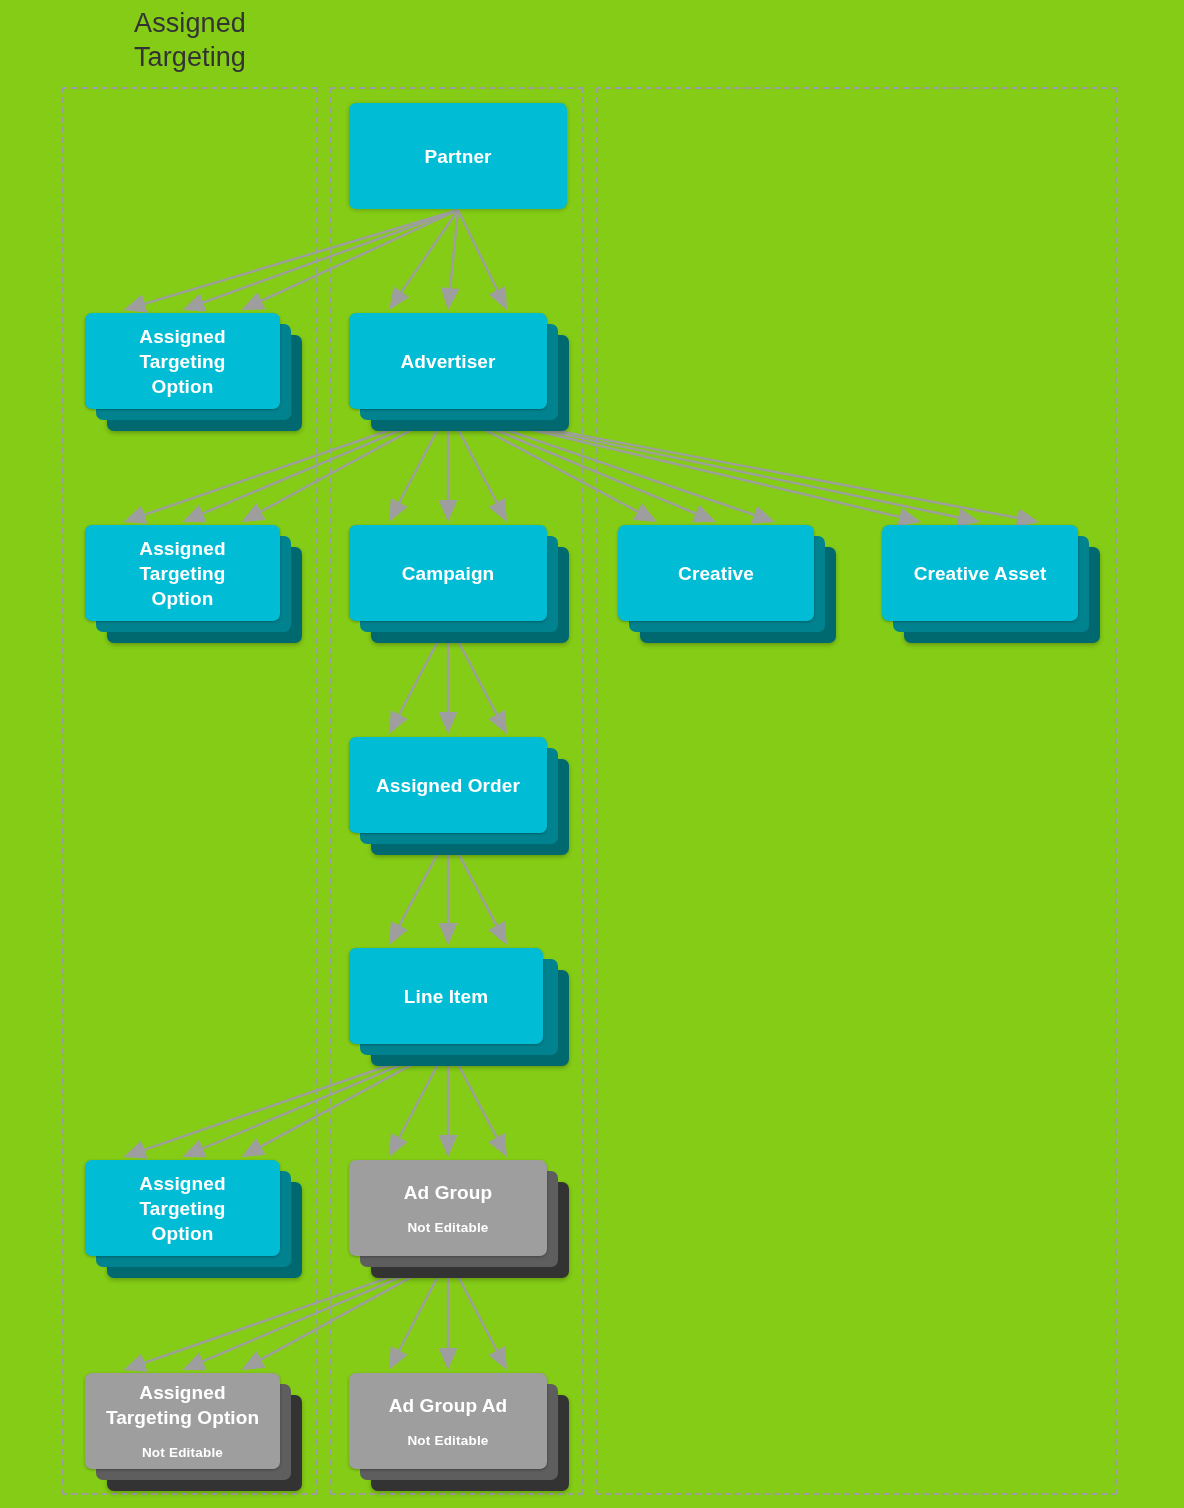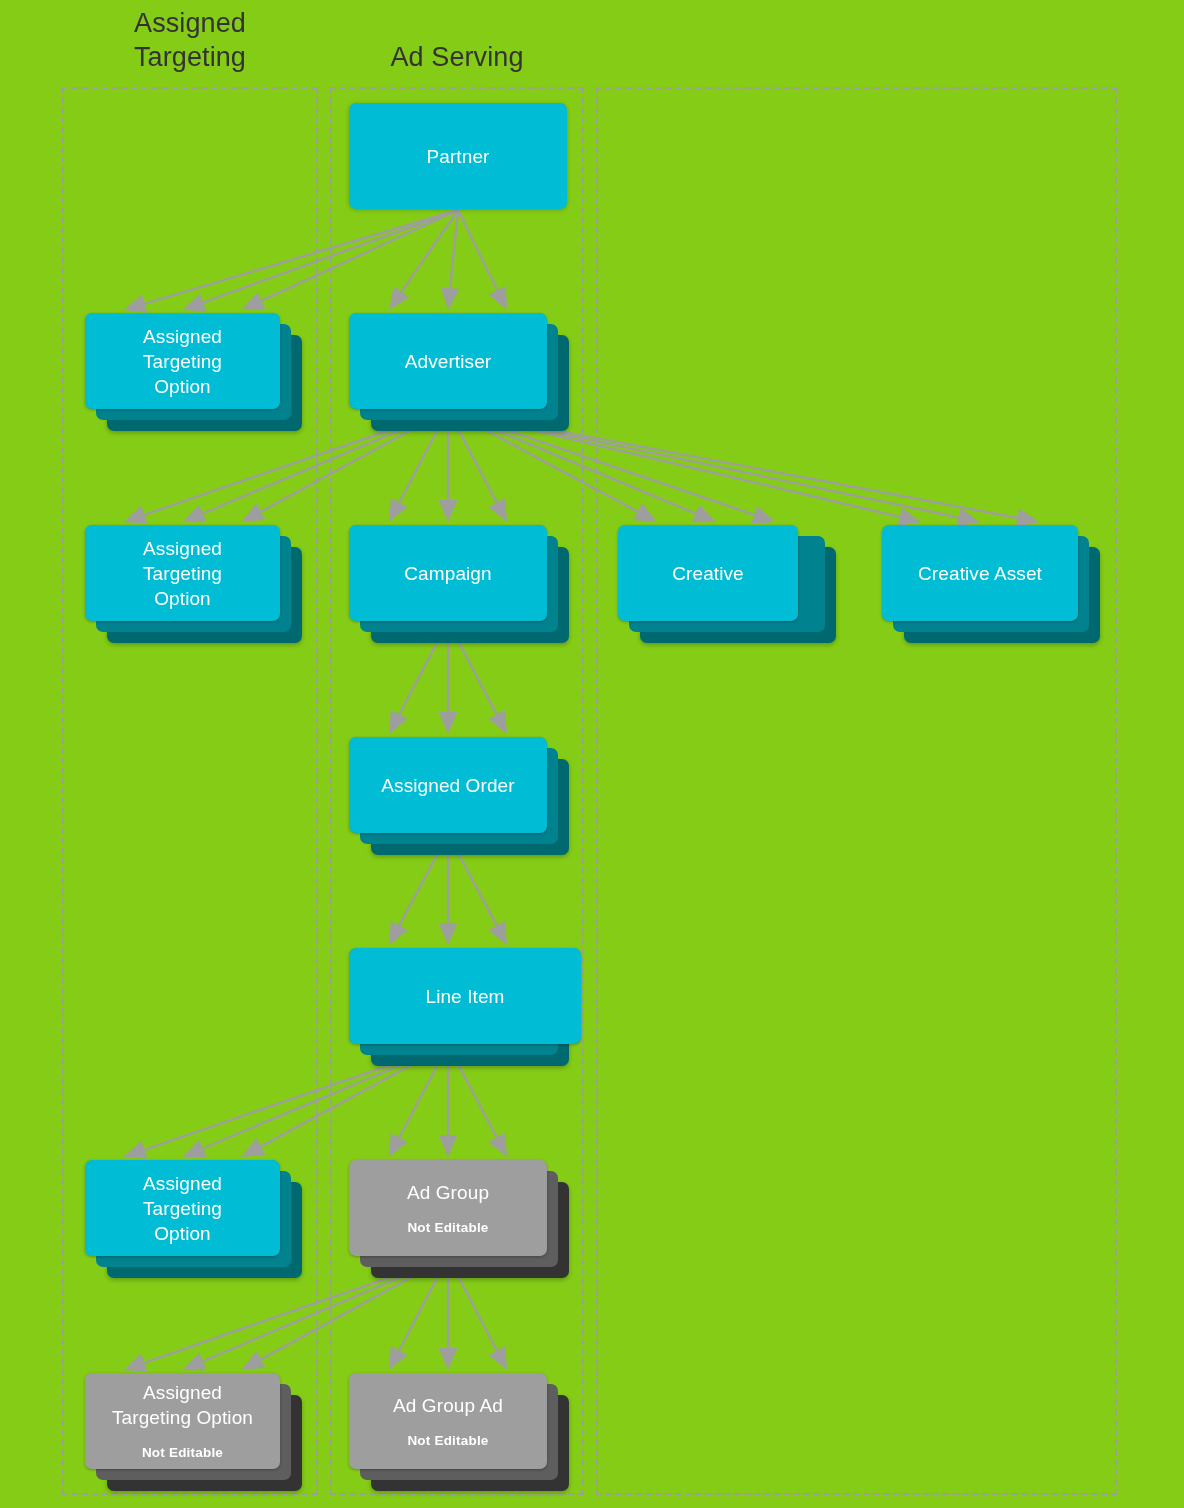--- a/index.html
+++ b/index.html
@@ -66,21 +66,21 @@
     left: 0;
     top: 0;
     display: flex;
     flex-direction: column;
     align-items: center;
     justify-content: center;
     box-shadow: 0 1px 3px rgba(0,0,0,0.28);
   }
   .node .title {
     color: #ffffff;
-    font-weight: normal;
+    font-weight: bold;
     font-size: 19px;
     line-height: 25px;
     text-align: center;
     white-space: pre-line;
     letter-spacing: 0.1px;
   }
   .node .sub {
     color: #ffffff;
     font-weight: bold;
     font-size: 13.5px;
@@ -93,21 +93,20 @@
     box-shadow: 0 1px 4px rgba(0,0,0,0.22);
   }
 </style>
 </head>
 <body>
 
 <div id="diagram">
 
   <div class="col-header" style="left:62px; top:6px; width:256px;">Assigned
 Targeting</div>
-  <div class="col-header" style="left:330px; top:40px; width:254px;">Ad Serving</div>
 
   <div class="group-box" style="left:62px; top:87px; width:256px; height:1408px;"></div>
   <div class="group-box" style="left:330px; top:87px; width:254px; height:1408px;"></div>
   <div class="group-box" style="left:596px; top:87px; width:521px; height:1408px;"></div>
 
   <svg id="arrows" viewBox="0 0 1184 1508" width="1184" height="1508">
       <g>
         <line x1="458" y1="210" x2="140.78415576055585" y2="304.8328383376515" stroke="#9e9e9e" stroke-width="2.4"></line>
         <polygon points="123.5,310 141.85717244678034,294.59661661325123 147.29930501798998,312.80055006394747" fill="#9e9e9e"></polygon>
       </g>
@@ -287,42 +286,42 @@
       <div class="node" style="left: 349px; top: 525px; width: 198px; height: 96px;">
         <div class="layer back" style="left: 22px; top: 22px; width: 198px; height: 96px; background: rgb(0, 105, 111); box-shadow: rgba(0, 0, 0, 0.25) 0px 2px 4px;"></div>
         <div class="layer mid" style="left: 11px; top: 11px; width: 198px; height: 96px; background: rgb(0, 131, 143);"></div>
         <div class="layer front" style="width: 198px; height: 96px; background: rgb(0, 188, 212);">
           <div class="title">Campaign</div>
         </div>
       </div>
       <div class="node" style="left: 618px; top: 525px; width: 196px; height: 96px;">
         <div class="layer back" style="left: 22px; top: 22px; width: 196px; height: 96px; background: rgb(0, 105, 111); box-shadow: rgba(0, 0, 0, 0.25) 0px 2px 4px;"></div>
         <div class="layer mid" style="left: 11px; top: 11px; width: 196px; height: 96px; background: rgb(0, 131, 143);"></div>
-        <div class="layer front" style="width: 180px; height: 96px; background: rgb(0, 188, 212);">
+        <div class="layer front" style="width: 196px; height: 96px; background: rgb(0, 188, 212);">
           <div class="title">Creative</div>
         </div>
       </div>
       <div class="node" style="left: 882px; top: 525px; width: 196px; height: 96px;">
         <div class="layer back" style="left: 22px; top: 22px; width: 196px; height: 96px; background: rgb(0, 105, 111); box-shadow: rgba(0, 0, 0, 0.25) 0px 2px 4px;"></div>
         <div class="layer mid" style="left: 11px; top: 11px; width: 196px; height: 96px; background: rgb(0, 131, 143);"></div>
         <div class="layer front" style="width: 196px; height: 96px; background: rgb(0, 188, 212);">
           <div class="title">Creative Asset</div>
         </div>
       </div>
       <div class="node" style="left: 349px; top: 737px; width: 198px; height: 96px;">
         <div class="layer back" style="left: 22px; top: 22px; width: 198px; height: 96px; background: rgb(0, 105, 111); box-shadow: rgba(0, 0, 0, 0.25) 0px 2px 4px;"></div>
         <div class="layer mid" style="left: 11px; top: 11px; width: 198px; height: 96px; background: rgb(0, 131, 143);"></div>
         <div class="layer front" style="width: 198px; height: 96px; background: rgb(0, 188, 212);">
           <div class="title">Assigned Order</div>
         </div>
       </div>
       <div class="node" style="left: 349px; top: 948px; width: 198px; height: 96px;">
         <div class="layer back" style="left: 22px; top: 22px; width: 198px; height: 96px; background: rgb(0, 105, 111); box-shadow: rgba(0, 0, 0, 0.25) 0px 2px 4px;"></div>
         <div class="layer mid" style="left: 11px; top: 11px; width: 198px; height: 96px; background: rgb(0, 131, 143);"></div>
-        <div class="layer front" style="width: 232px; height: 96px; background: rgb(0, 188, 212);">
+        <div class="layer front" style="width: 194px; height: 96px; background: rgb(0, 188, 212);">
           <div class="title">Line Item</div>
         </div>
       </div>
       <div class="node" style="left: 85px; top: 1160px; width: 195px; height: 96px;">
         <div class="layer back" style="left: 22px; top: 22px; width: 195px; height: 96px; background: rgb(0, 105, 111); box-shadow: rgba(0, 0, 0, 0.25) 0px 2px 4px;"></div>
         <div class="layer mid" style="left: 11px; top: 11px; width: 195px; height: 96px; background: rgb(0, 131, 143);"></div>
         <div class="layer front" style="width: 195px; height: 96px; background: rgb(0, 188, 212);">
           <div class="title">Assigned
 Targeting
 Option</div>

